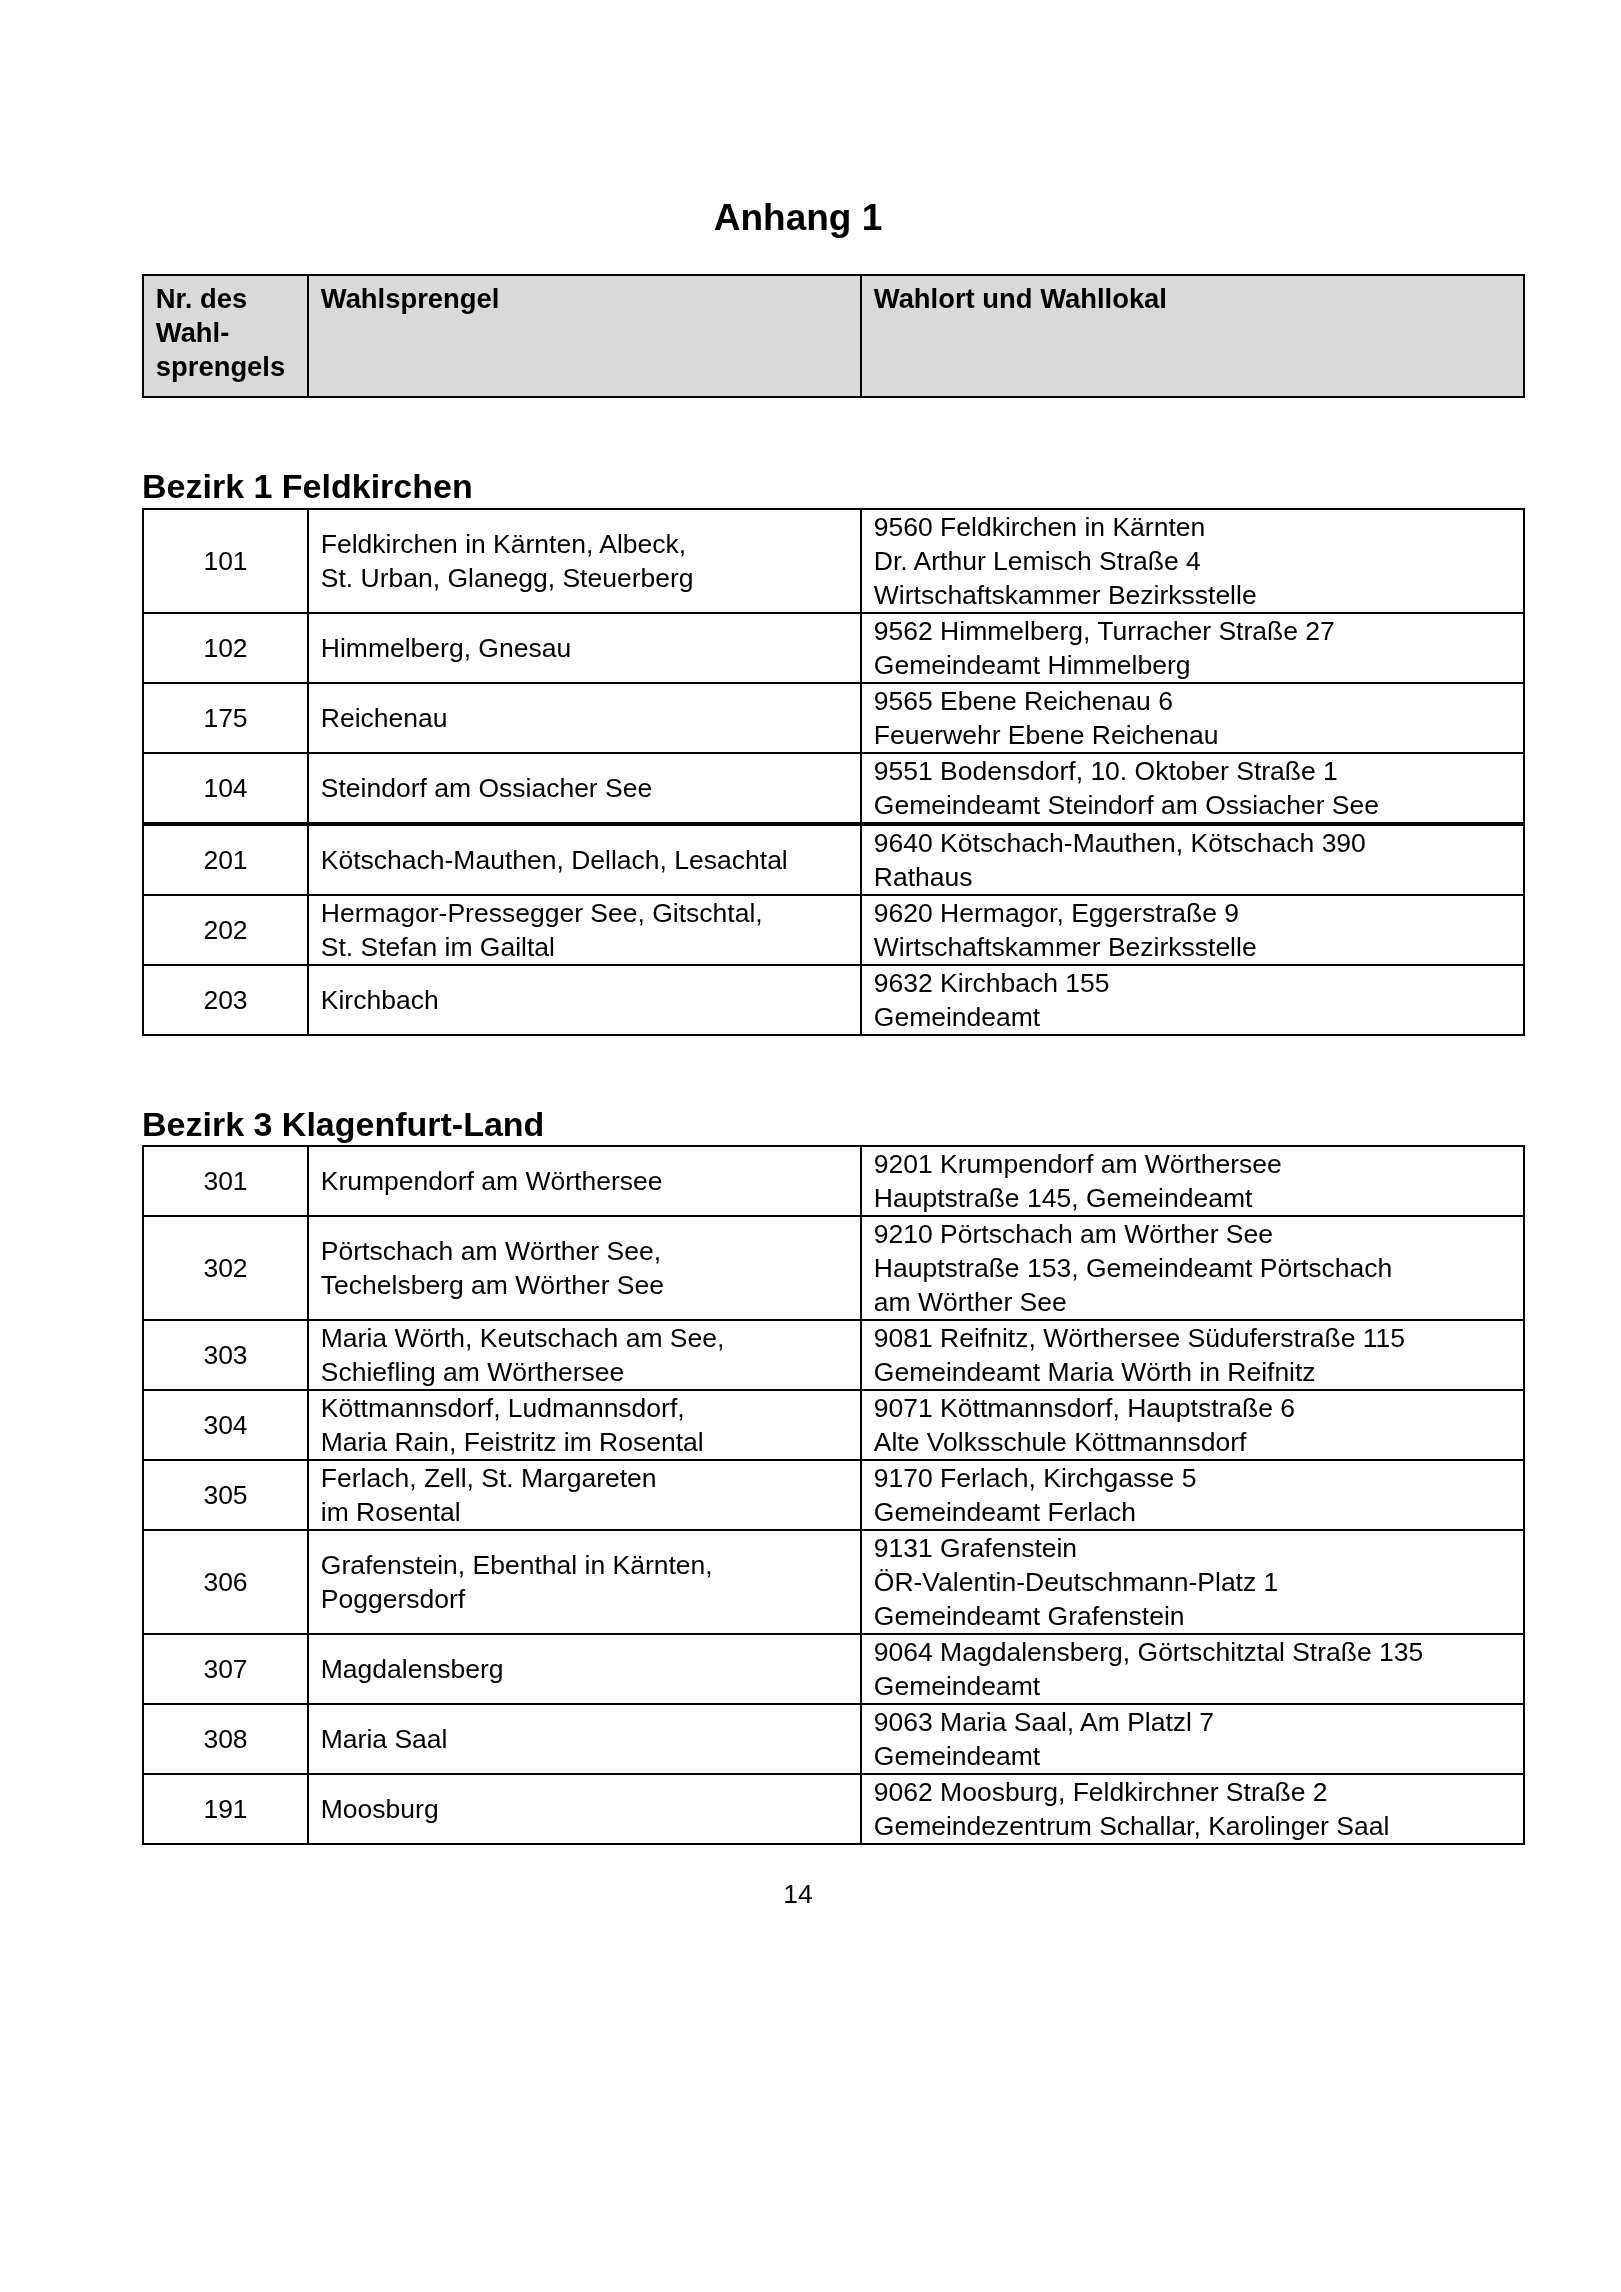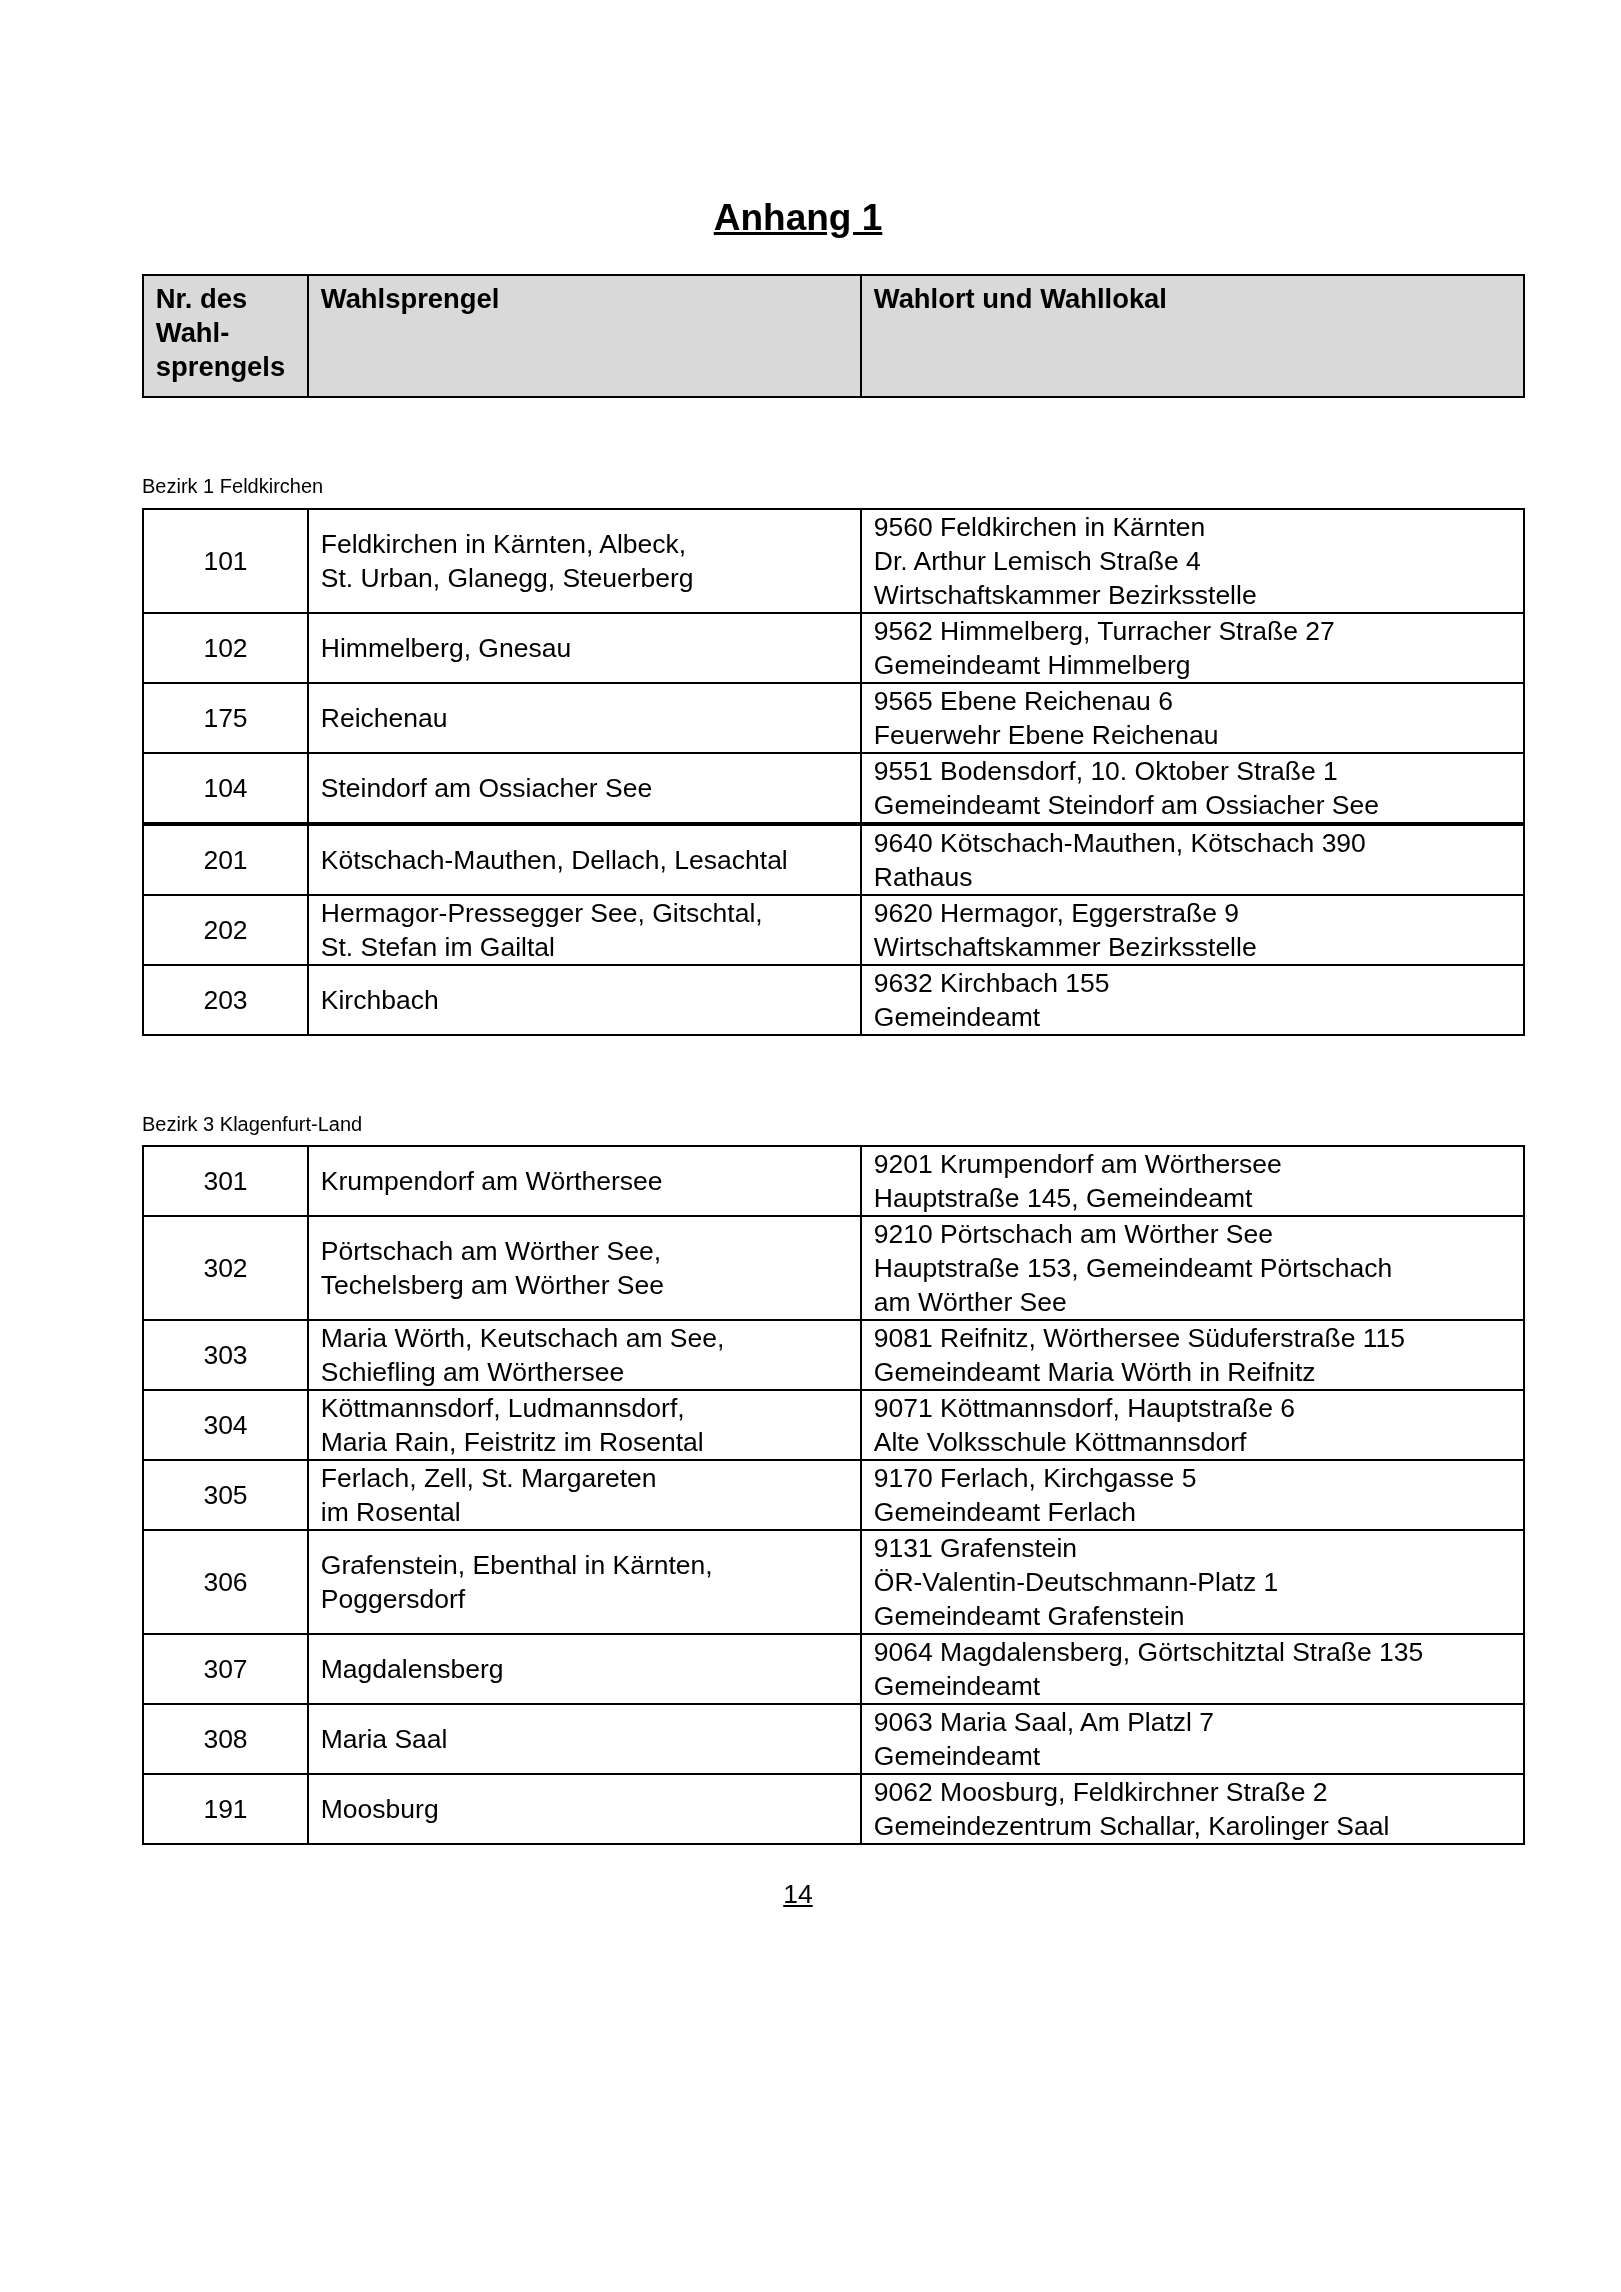--- a/index.html
+++ b/index.html
@@ -19,21 +19,20 @@
     font-family: "Liberation Sans", sans-serif;
     overflow: hidden;
   }
   .content {
     margin-left: 142px;
     width: 1380px;
   }
   .centered-block {
     width: 1312px;
     text-align: center;
-    text-decoration: underline;
   }
   .page-title {
     padding-top: 194px;
     font-size: 37px;
     font-weight: bold;
     line-height: 47px;
   }
   .page-subtitle {
     margin-top: 43px;
     font-size: 37px;
@@ -60,22 +59,22 @@
   }
   .header-table td {
     background: var(--header_fill, #d9d9d9);
     font-weight: bold;
     vertical-align: top;
     padding: 5.9px 11.8px 11.8px;
     font-size: 27.4px;
   }
   .section-heading {
     margin: 71px 0 3.9px;
-    font-size: 20px;
-    font-weight: normal;
+    font-size: 34px;
+    font-weight: bold;
     line-height: 35px;
   }
   .c-nr { text-align: center; }
   .page-number {
     margin-top: 32px;
     font-size: 26.5px;
     line-height: 35px;
   }
 </style>
 </head>

